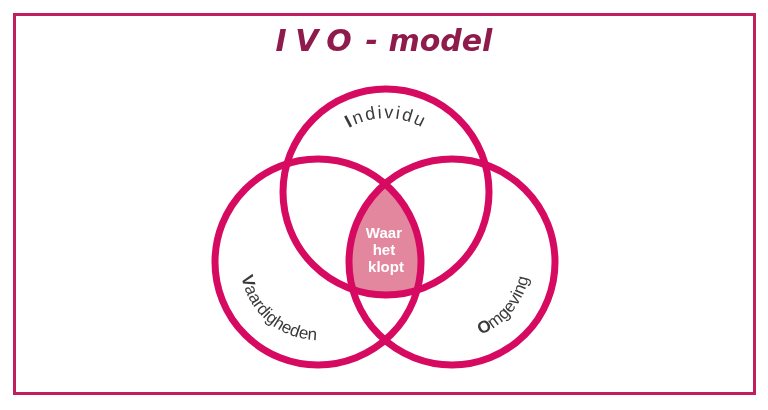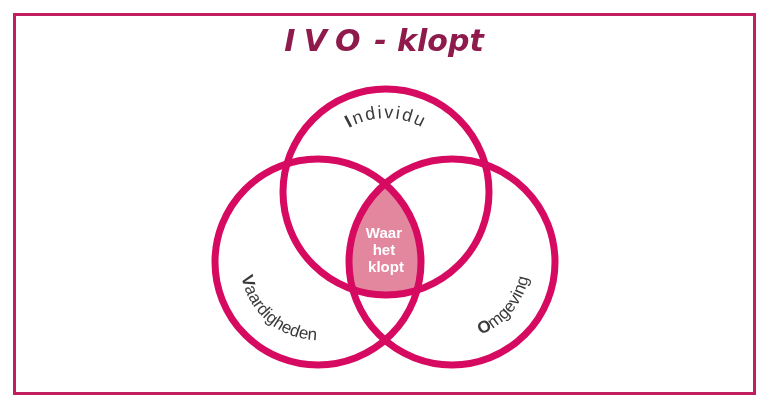--- a/index.html
+++ b/index.html
@@ -70,21 +70,21 @@
   }
 </style>
 </head>
 <body>
 
 <div class="stage">
 
   <div class="frame"></div>
 
   <div class="title">
-    <span class="acronym">IVO</span><span>- klopt</span>
+    <span class="acronym">IVO</span><span>- model</span>
   </div>
 
   <svg class="venn-svg" width="768" height="410" viewBox="0 0 768 410">
     <defs>
       <clipPath id="clip-top">
           <circle cx="386" cy="192" r="103"></circle>
         </clipPath>
       <clipPath id="clip-left">
           <circle cx="318" cy="262" r="103"></circle>
         </clipPath>

